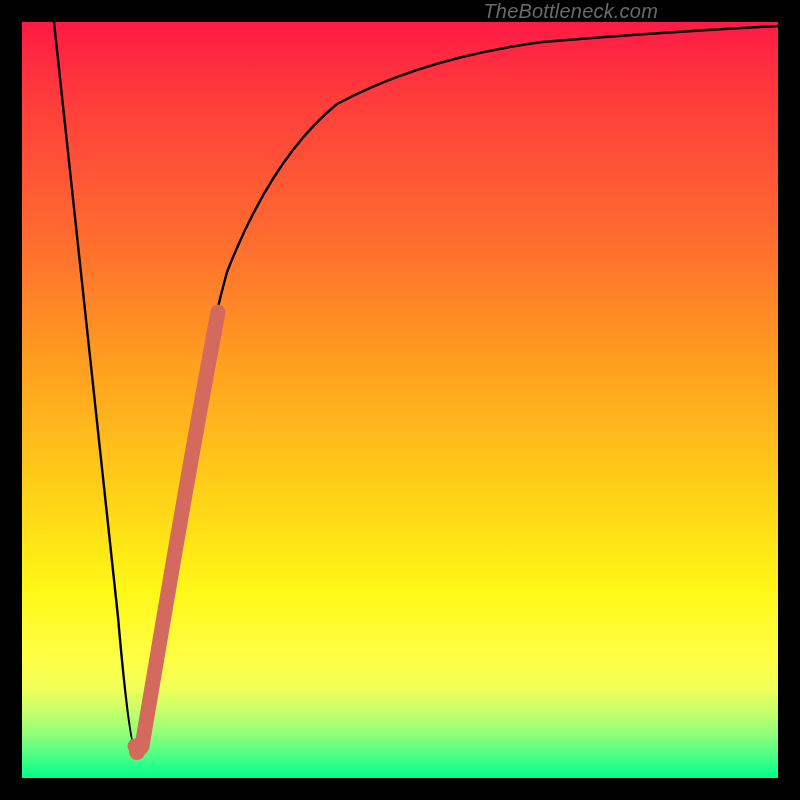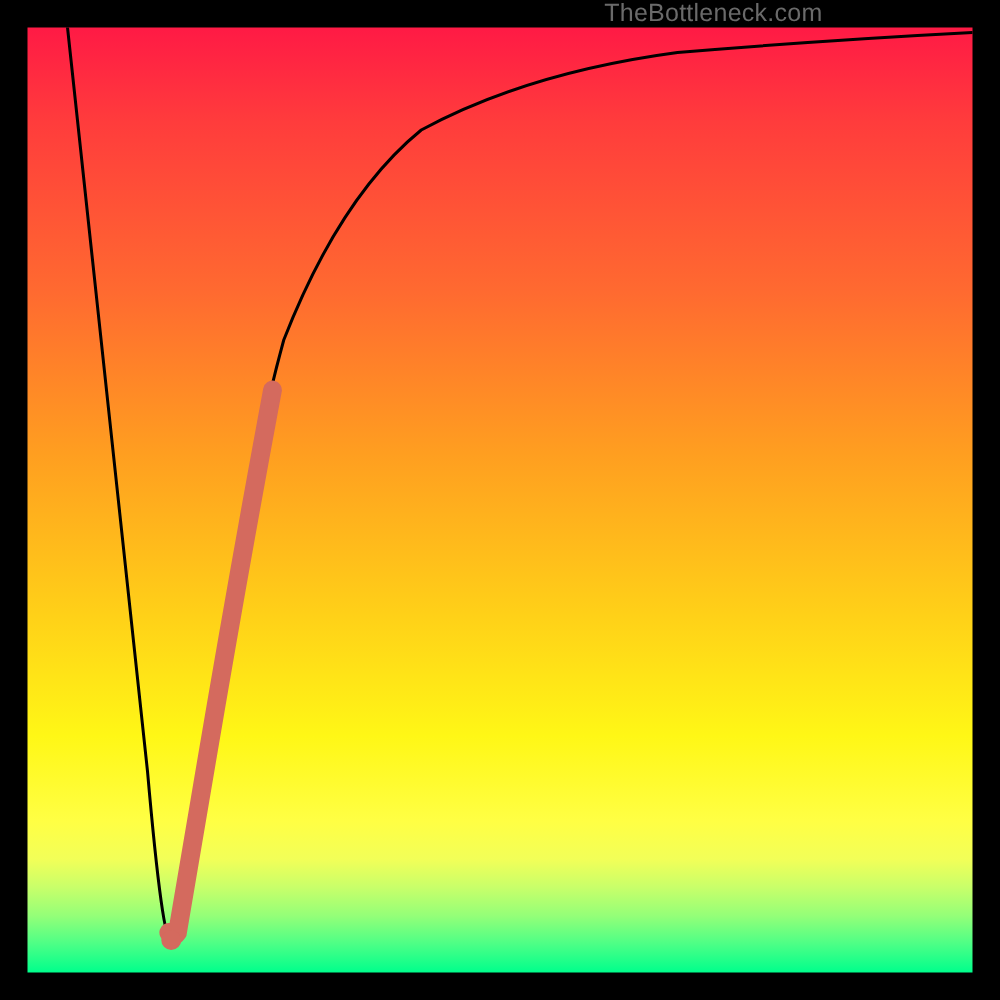--- a/index.html
+++ b/index.html
@@ -10,20 +10,21 @@
     overflow: hidden;
     background: #000;
     font-family: Arial, Helvetica, sans-serif;
   }
 
   .frame {
     position: relative;
     width: 664px;
     height: 800px;
     background: #000;
+    font-style: italic;
   }
 
   .plot-area {
     position: absolute;
     left: 22px;
     top: 22px;
     width: 756px;
     height: 756px;
     
     background: linear-gradient(

